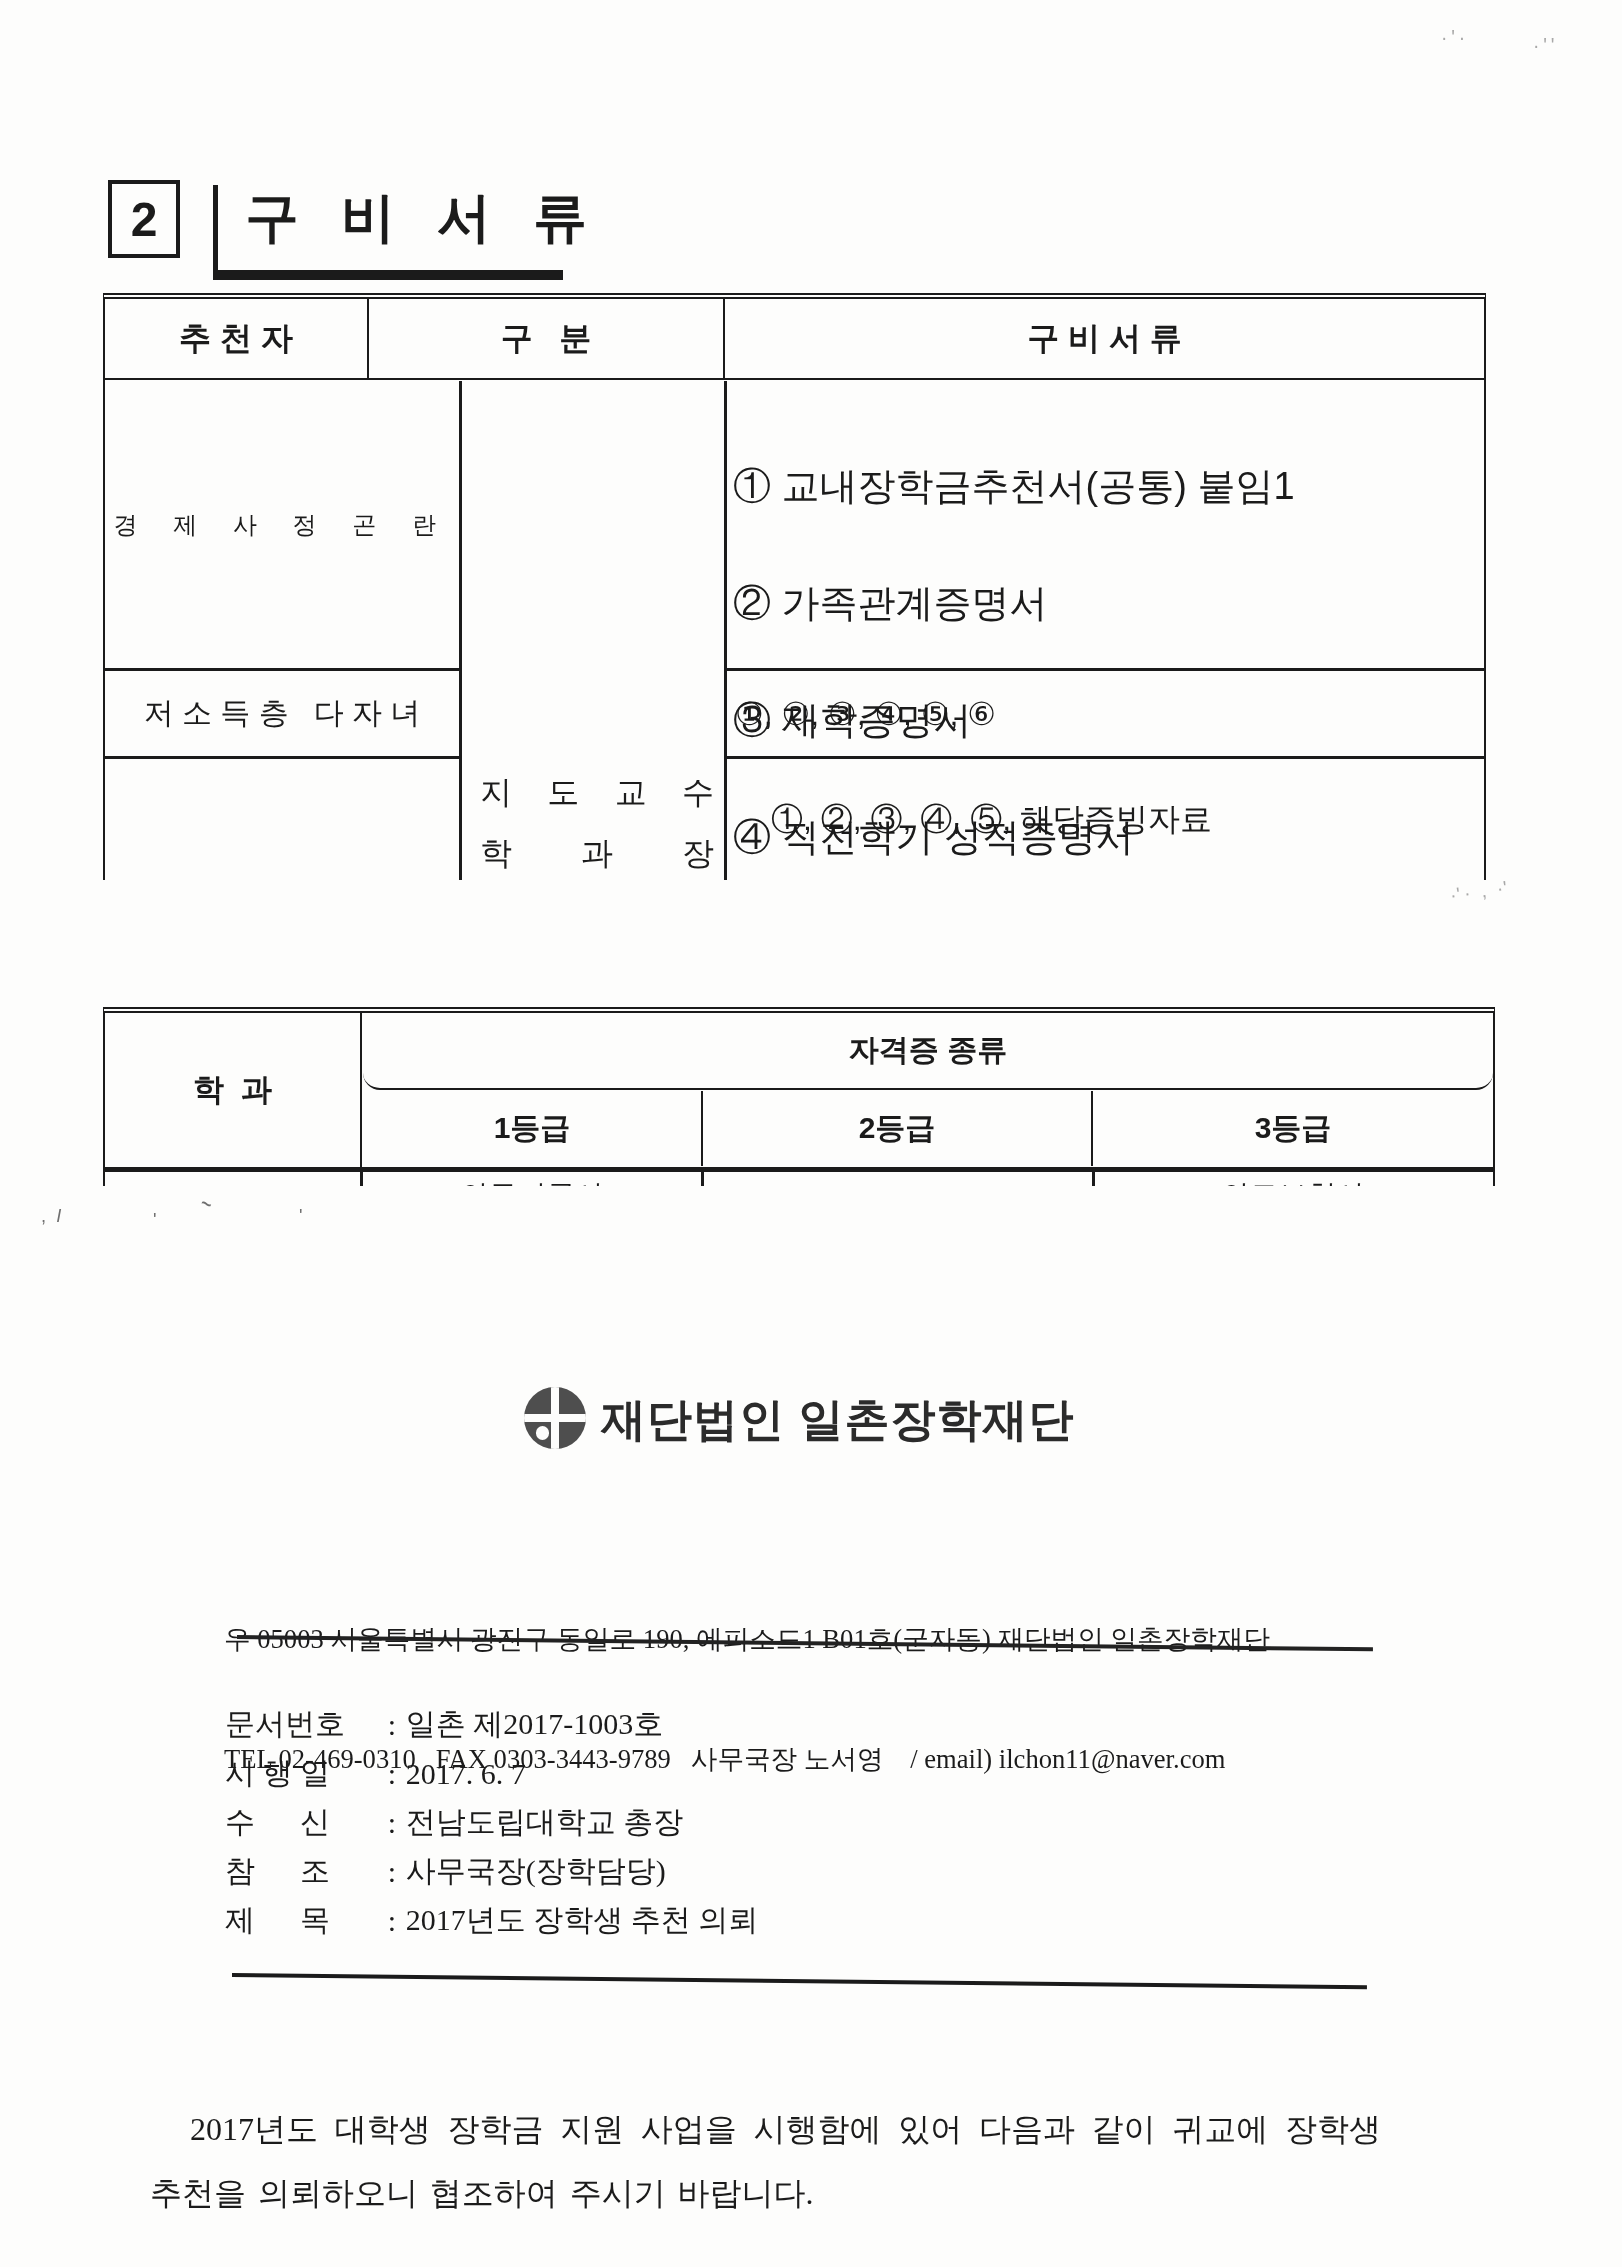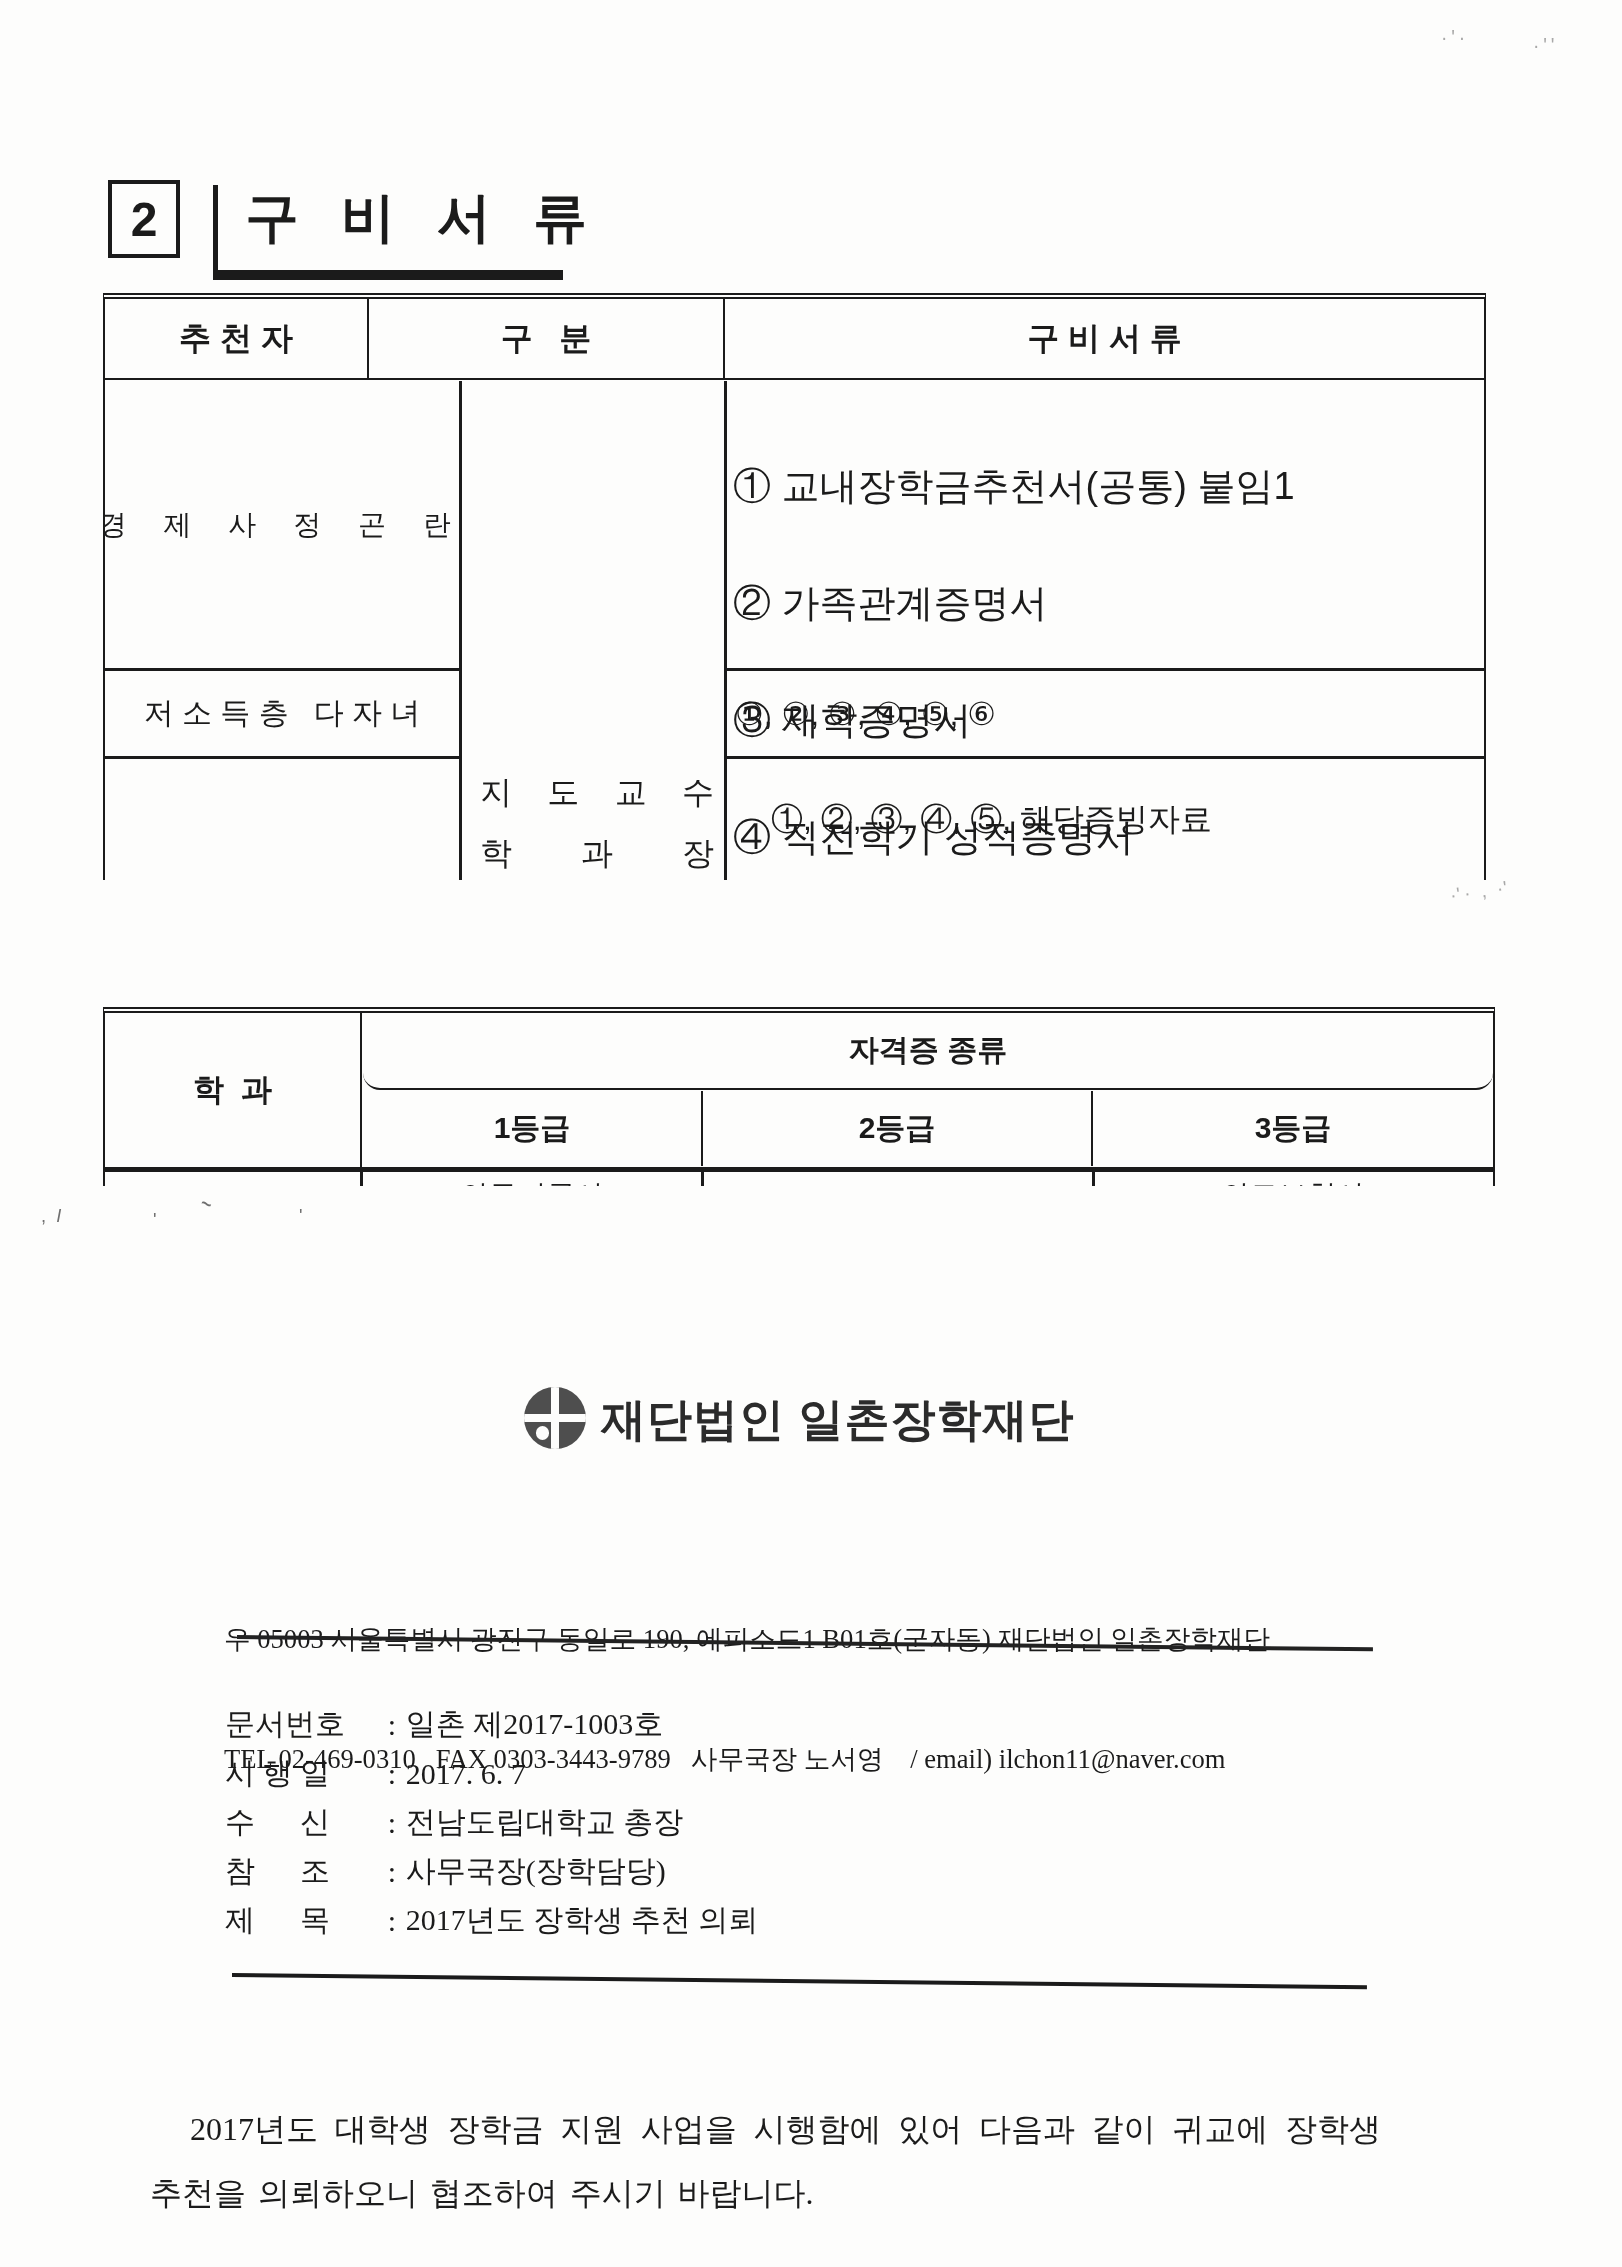--- a/index.html
+++ b/index.html
@@ -35,21 +35,21 @@
   .t1-hcell { font-size:32px; font-weight:700; white-space:pre; display:flex; align-items:center; justify-content:center; }
   .t1-h1 { width:354px; border-right:2.9px solid #1b1b1b; }
   .t1-h2 { width:262px; border-right:2.9px solid #1b1b1b; }
   .t1-h3 { flex:1; }
   .t1-v1 { left:354px; top:82px; width:2.9px; bottom:0; background:#1b1b1b; }
   .t1-v2 { left:619px; top:82px; width:2.9px; bottom:0; background:#1b1b1b; }
   .t1-r1a { left:0; top:369px; width:354px; height:2.9px; background:#1b1b1b; }
   .t1-r1b { left:622px; top:369px; right:0; height:2.9px; background:#1b1b1b; }
   .t1-r2a { left:0; top:457px; width:354px; height:2.9px; background:#1b1b1b; }
   .t1-r2b { left:622px; top:457px; right:0; height:2.9px; background:#1b1b1b; }
-  .t1-cat1 { left:0; top:82px; width:354px; height:287px; font-size:28px; letter-spacing:14.5px; white-space:pre; }
+  .t1-cat1 { left:0; top:82px; width:354px; height:287px; font-size:24px; letter-spacing:14.5px; white-space:pre; }
   .t1-docs { left:628px; top:90px; font-size:38px; line-height:39px; white-space:pre; }
   .t1-cat2 { left:0; top:372px; width:354px; height:85px; font-size:30px; white-space:pre; }
   .t1-docs2 { left:630px; top:372px; right:0; height:85px; display:flex; align-items:center; font-size:32px; white-space:pre; }
   .t1-cat3 { left:25px; top:465px; width:315px; font-size:32px; line-height:59px; }
   .t1-cat3 div { text-align:justify; text-align-last:justify; }
   .t1-rec { left:375px; top:463px; width:234px; font-size:32px; line-height:61px; }
   .t1-rec div { text-align:justify; text-align-last:justify; }
   .t1-docs3 { left:630px; top:460px; right:0; height:122px; display:flex; align-items:center; font-size:32px; white-space:pre;margin-left:36px; }
 
   

